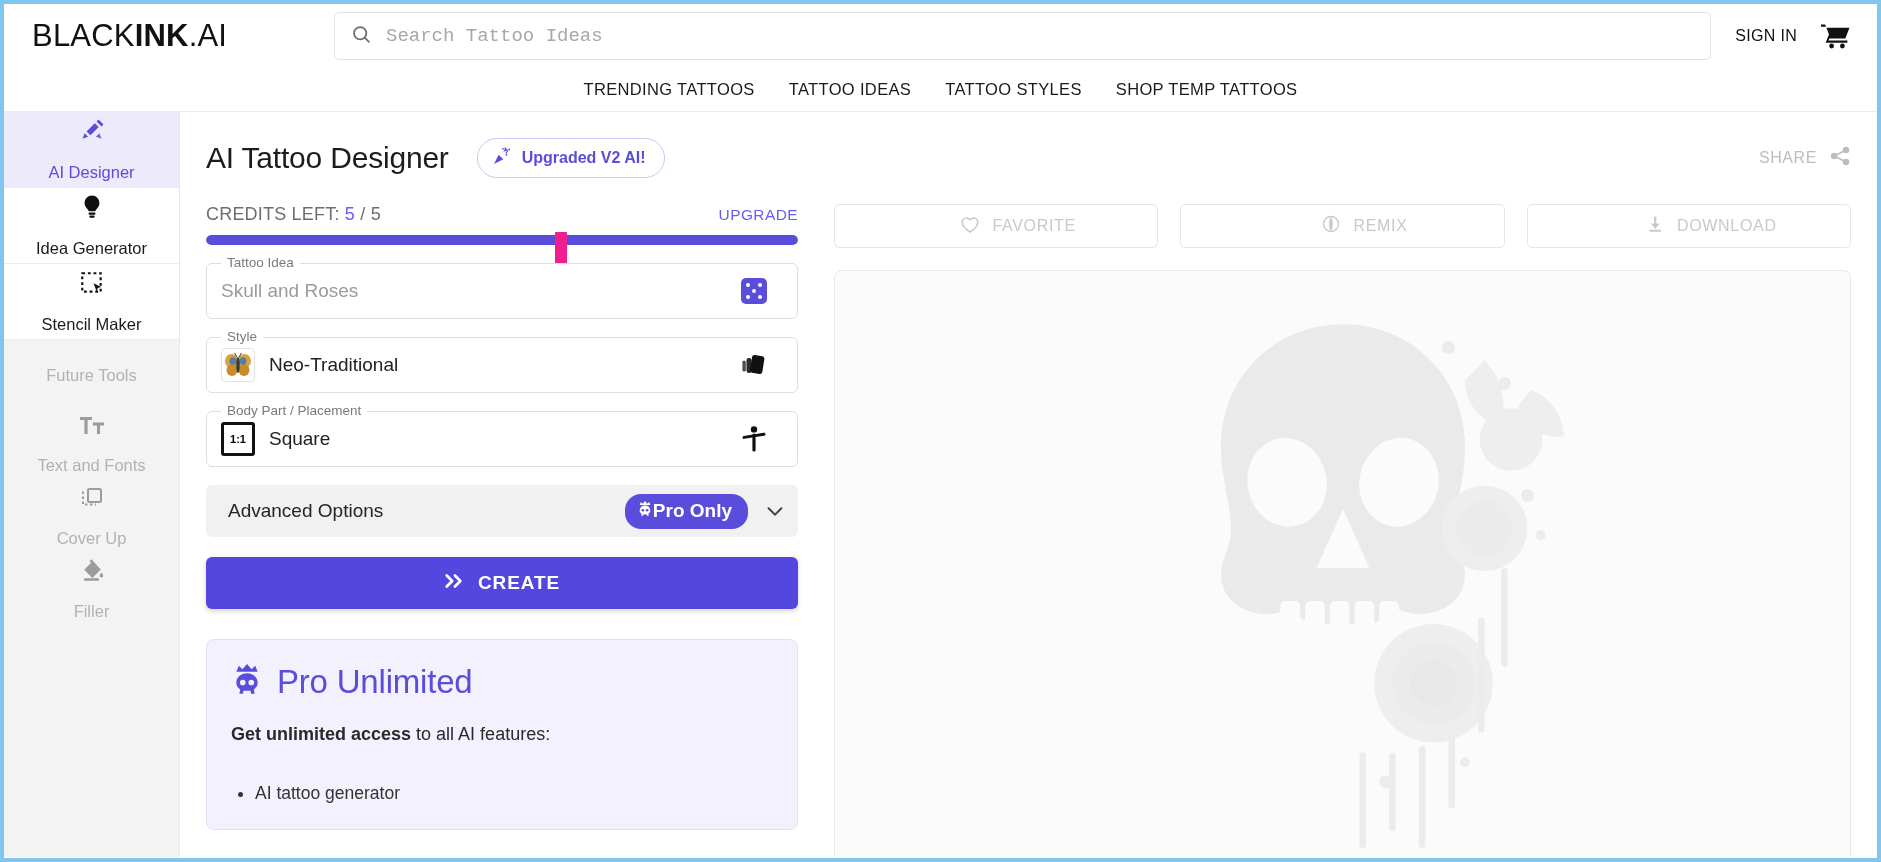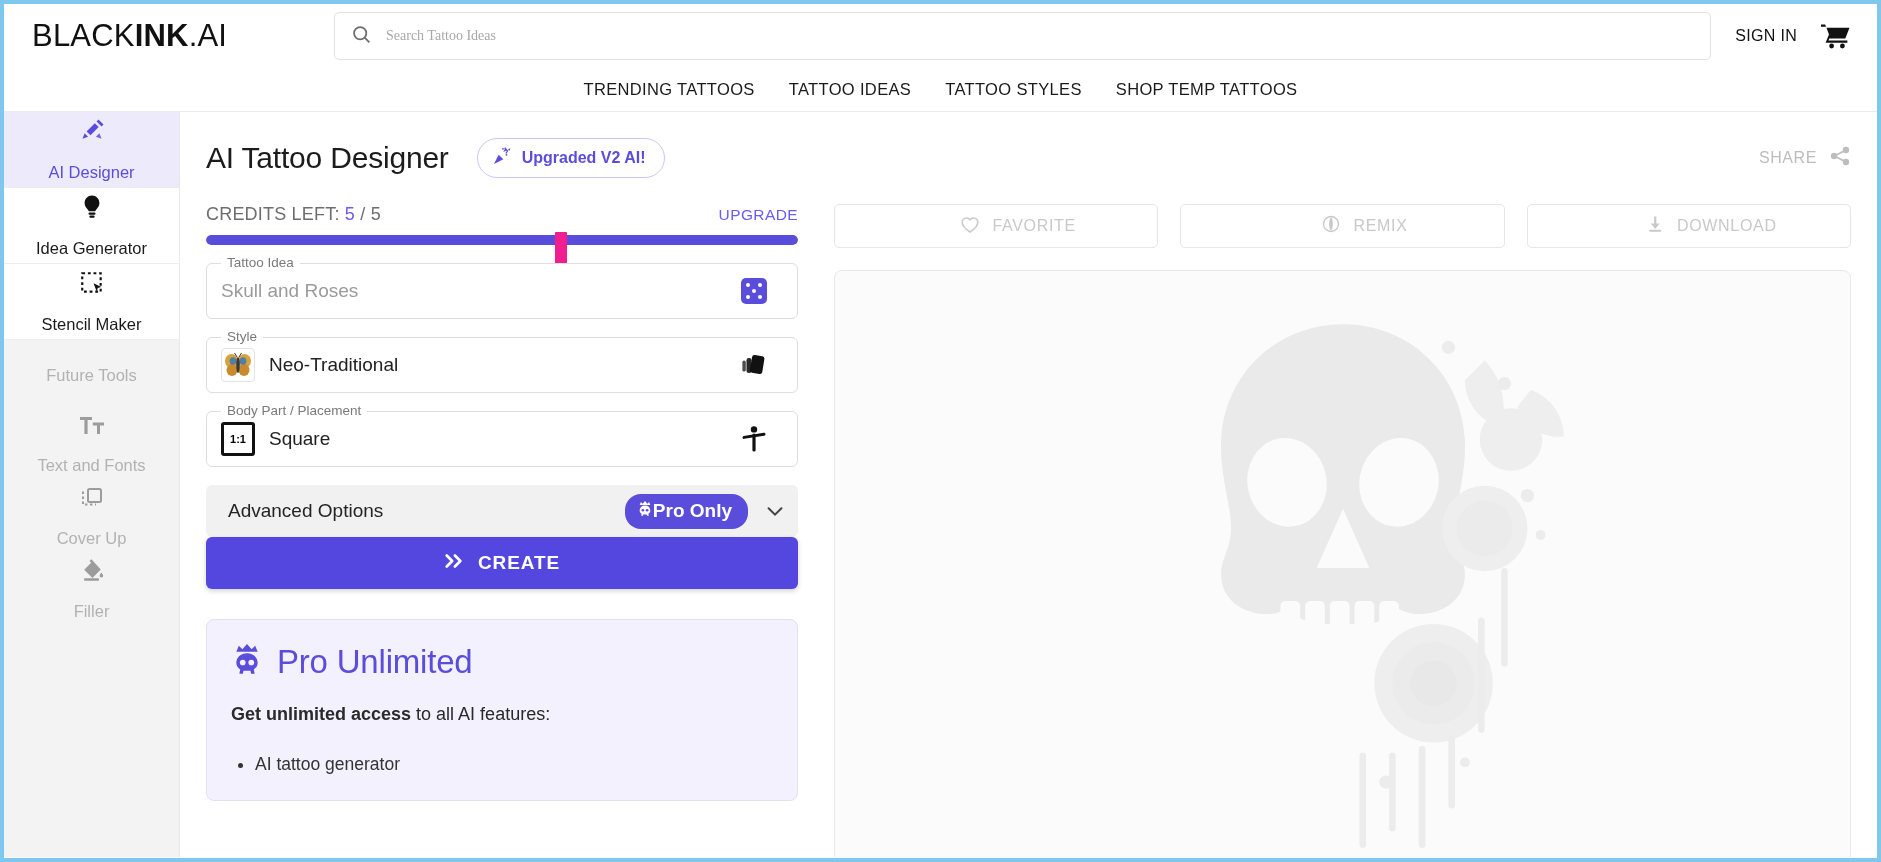--- a/index.html
+++ b/index.html
@@ -47,23 +47,23 @@
     display: flex;
     align-items: center;
     padding: 0 16px;
     max-width: 1405px;
   }
   .searchwrap svg { flex: 0 0 auto; }
   .search-input {
     border: none; outline: none;
     flex: 1 1 auto;
     margin-left: 14px;
-    font-size: 14px;
+    font-size: 19px;
     color: #333;
-    font-family: Liberation Serif, serif;
+    font-family: Liberation Mono, monospace;
     background: transparent;
   }
   .search-input::placeholder { color: #a8a8a8; }
   .signin {
     font-size: 16px;
     letter-spacing: 0.3px;
     color: #121212;
     white-space: nowrap;
     margin-right: 24px;
     cursor: pointer;
@@ -233,20 +233,21 @@
   .pill-pro {
     display: inline-flex; align-items: center; gap: 0;
     background: #5b4ddb; color: #fff;
     border-radius: 16px;
     padding: 6px 16px 6px 12px;
     font-size: 19px; font-weight: 600;
     margin-right: 16px;
   }
 
   .create-btn {
+    margin-top: 20px;
     width: 100%;
     height: 52px;
     border: none;
     border-radius: 6px;
     background: #5347e0;
     color: #fff;
     font-size: 19px;
     font-weight: 700;
     letter-spacing: 0.9px;
     display: flex; align-items: center; justify-content: center; gap: 14px;
@@ -259,21 +260,21 @@
     margin-top: 30px;
     background: #f2f1fd;
     border: 1px solid #e2e0f8;
     border-radius: 8px;
     padding: 22px 24px 20px 24px;
   }
   .pro-head { display: flex; align-items: center; gap: 14px; }
   .pro-head h2 { font-size: 33px; font-weight: 400; color: #5b4ddb; letter-spacing: -0.2px; }
   .pro-sub { margin-top: 22px; font-size: 18px; color: #2a2a2a; }
   .pro-sub b { font-weight: 700; }
-  .pro-list { margin-top: 25px; padding-left: 24px; }
+  .pro-list { margin-top: 34px; padding-left: 24px; }
   .pro-list li { font-size: 17.5px; color: #333; line-height: 1.7; }
 
   
   .share-row { display: flex; justify-content: flex-end; align-items: center; gap: 12px; height: 48px; }
   .share-text { font-size: 16px; letter-spacing: 0.6px; color: #bdbdbd; }
   .action-row { display: flex; gap: 22px; margin-top: 22px; }
   .action-btn {
     flex: 1 1 0;
     height: 44px;
     border: 1px solid #e6e6e6;

